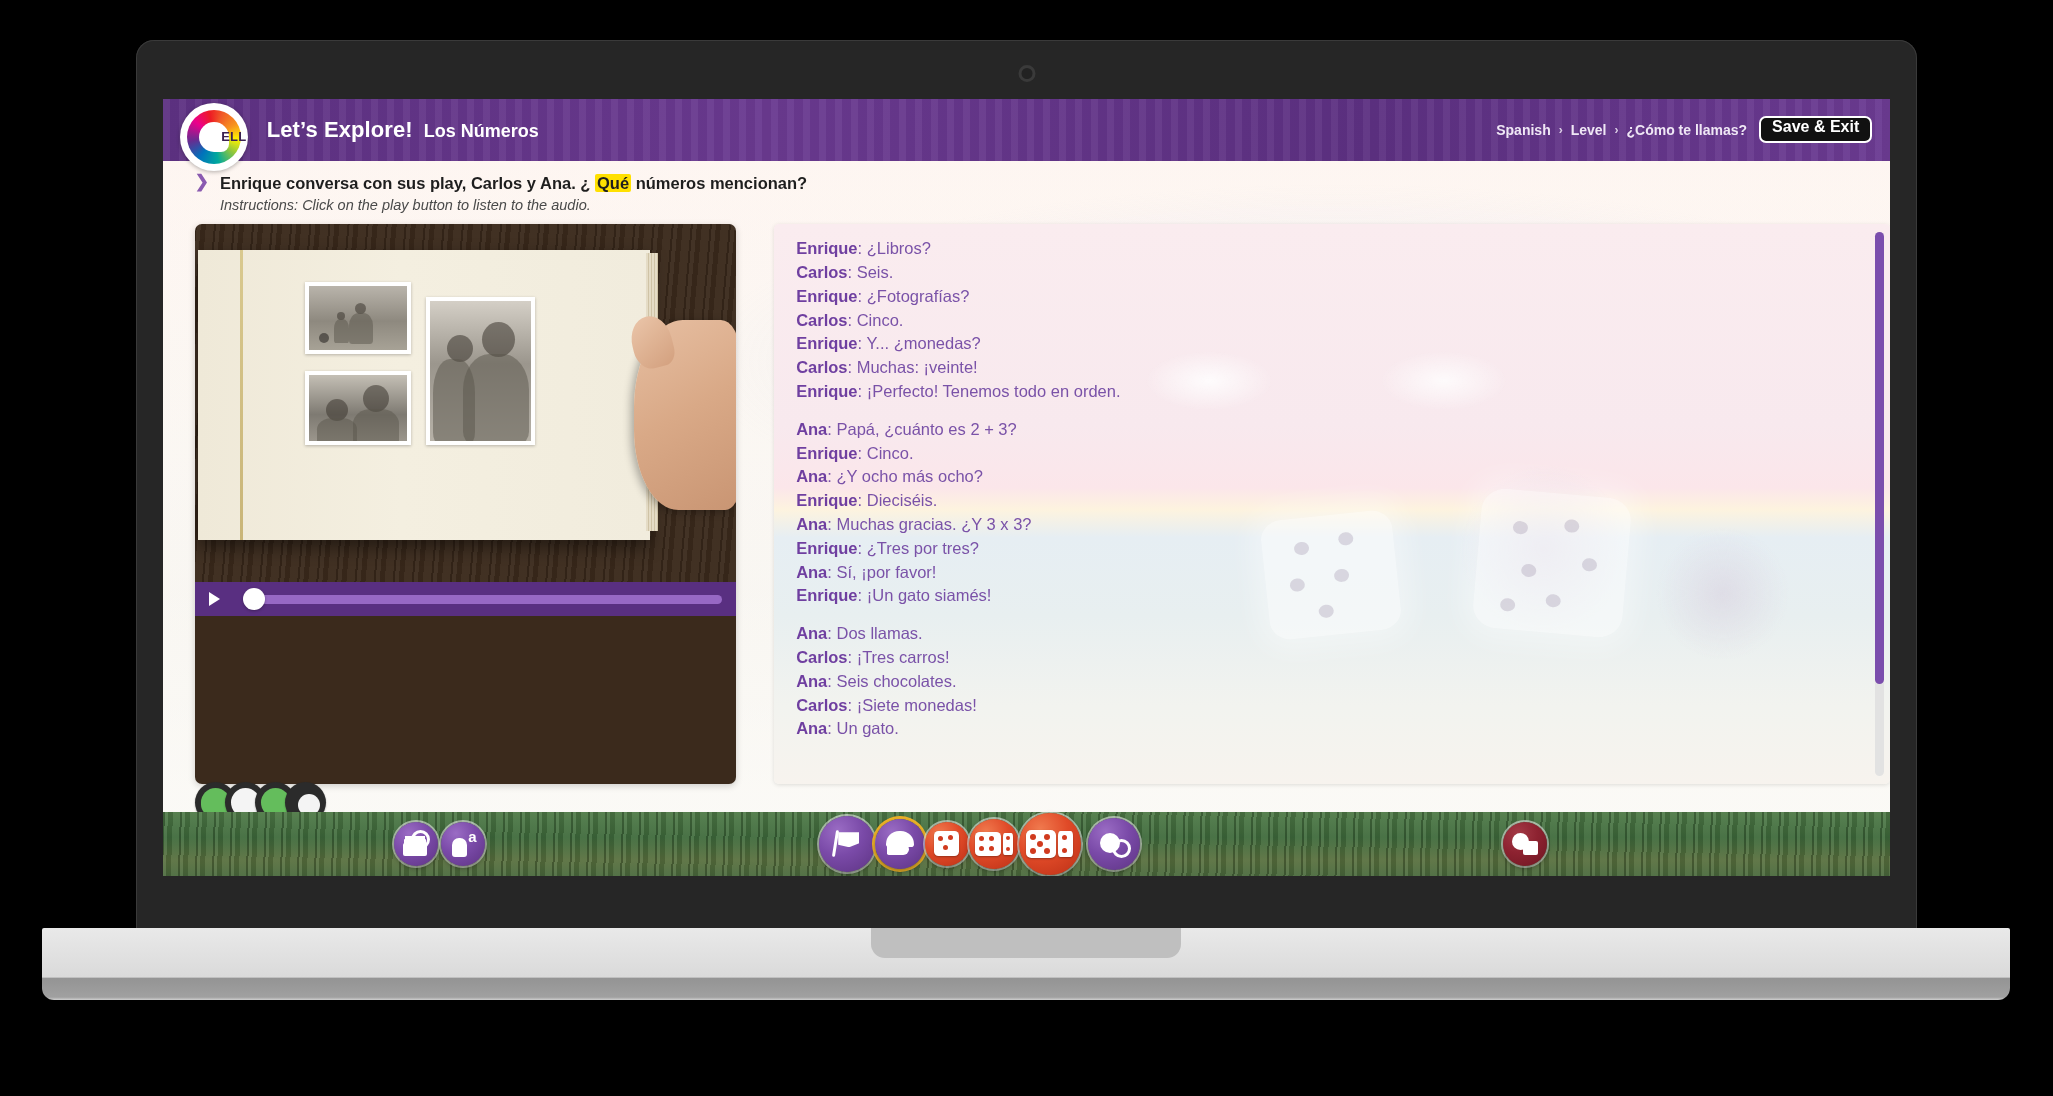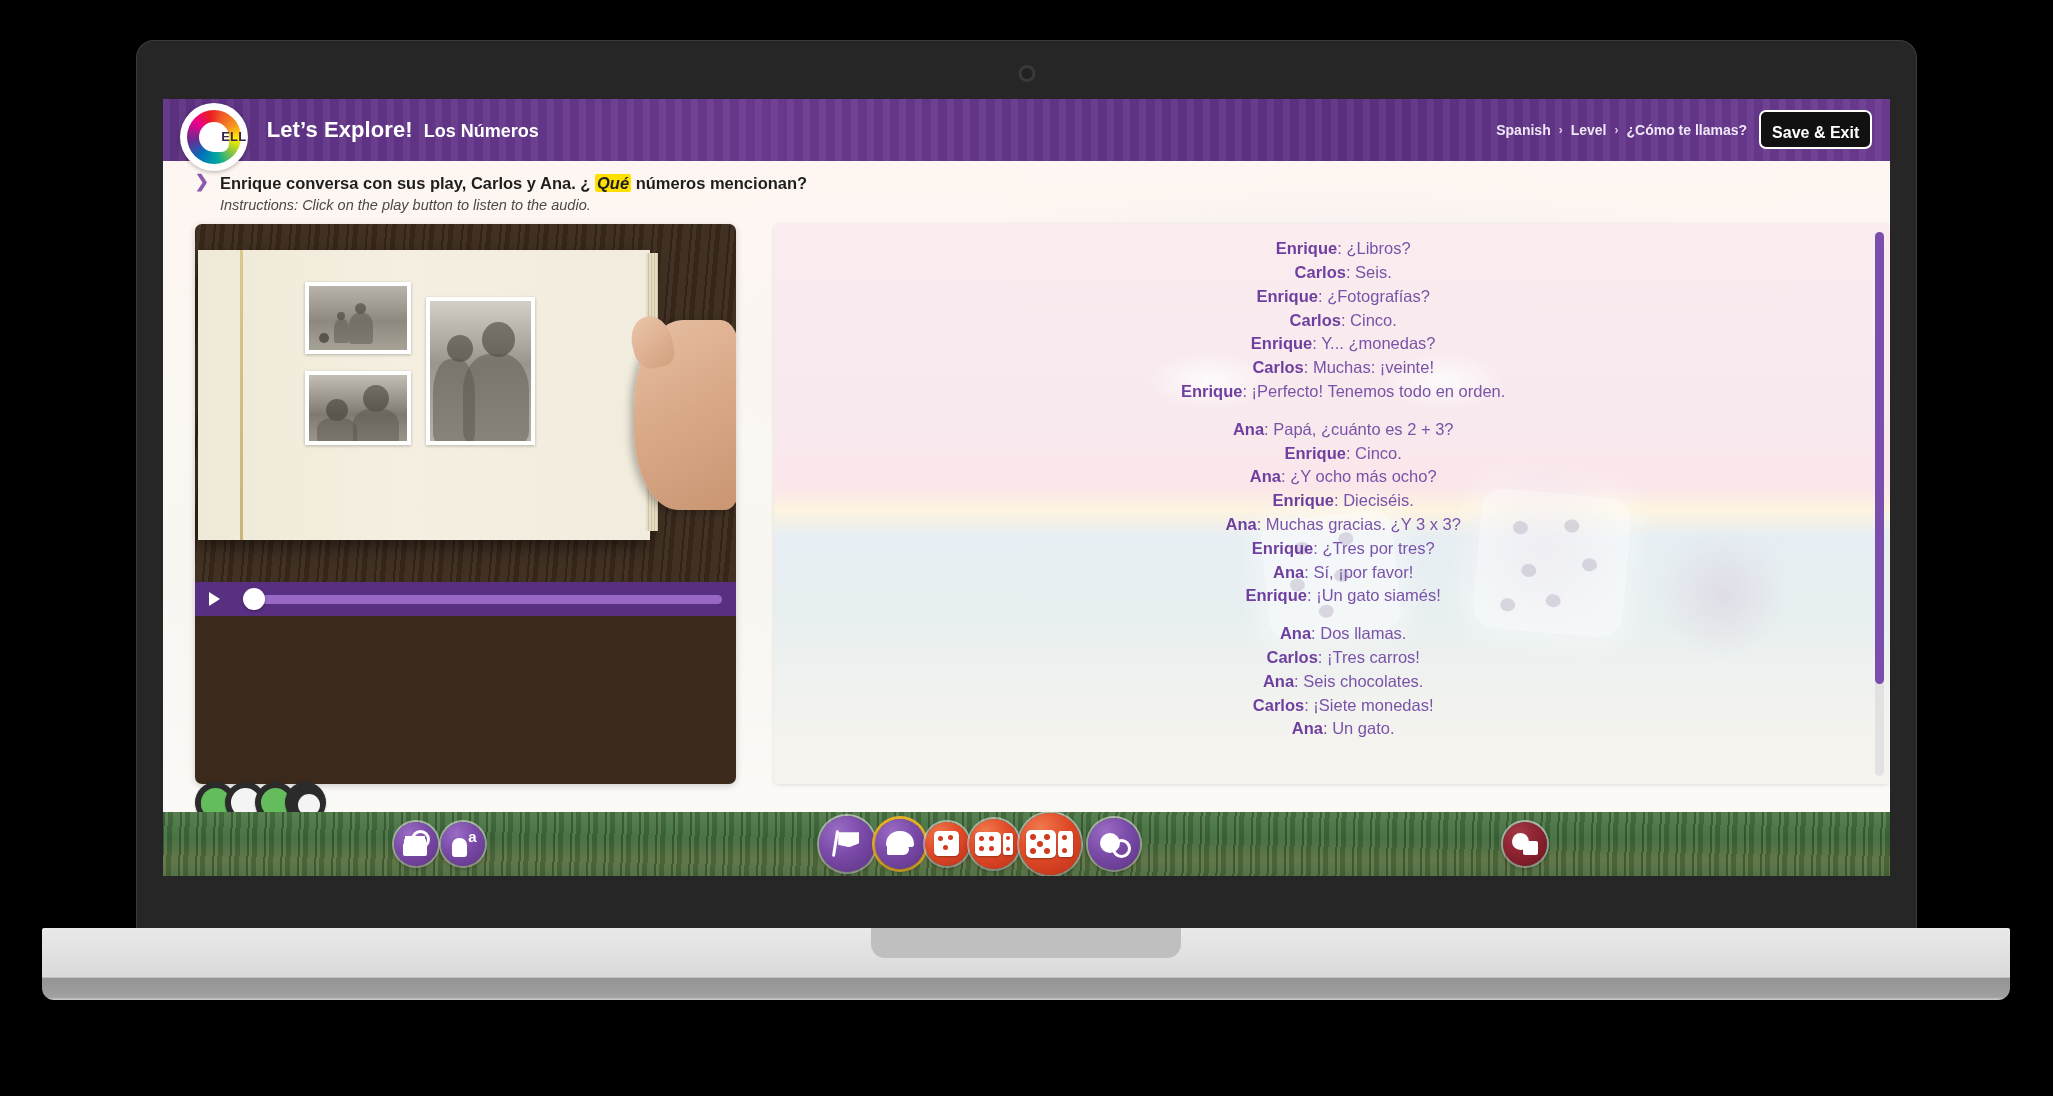--- a/index.html
+++ b/index.html
@@ -111,21 +111,21 @@
     margin-left: auto; margin-right: 12px;
     display: flex; align-items: center; gap: 8px;
     color: #efe7f5; font-size: 14px; font-weight: 600;
   }
   .crumb-sep { font-size: 12px; opacity: .85; }
   #save-exit-btn {
     margin-right: 18px;
     background: #111; color: #fff;
     border: 2px solid #fff; border-radius: 7px;
     font-size: 16px; font-weight: 700;
-    padding: 12px 11px 5px;
+    padding: 0 11px 5px;
     cursor: pointer;
     font-family: "Liberation Sans", sans-serif;
   }
 
   
   #app-body {
     position: relative;
     height: calc(100% - 62px);
     background:
       linear-gradient(to bottom, #fdf3ef 0%, #fbf6f0 40%, #f7f4ec 100%);
@@ -140,21 +140,21 @@
   }
 
   
   #prompt-row {
     position: relative;
     padding: 11px 0 0 32px;
     display: flex; gap: 11px;
   }
   #prompt-arrow { color: #8a5ab0; font-size: 17px; font-weight: 900; line-height: 1.2; }
   #question-text { font-size: 16.5px; font-weight: 700; color: #1e1e1e; line-height: 1.35; }
-  .hl { background: #ffe000; font-style: italic; padding: 0 2px; border-radius: 2px; }
+  .hl { background: #ffe000; padding: 0 2px; border-radius: 2px; }
   #instructions-text {
     font-size: 14.5px; font-style: italic; color: #4a4a4a;
     margin-top: 3px;
   }
 
   
   #panels { position: relative; display: flex; padding: 11px 0 0 32px; gap: 38px; }
 
   
   #media-card {
@@ -252,21 +252,20 @@
   }
   #audio-fill { position: absolute; left: 0; top: 0; height: 100%; width: 2px; background: #d8c6ea; border-radius: 5px; }
 
   
   #transcript-panel {
     position: relative;
     width: 1140px; height: 560px;
     border-radius: 5px;
     overflow: hidden;
     box-shadow: 0 1px 4px rgba(0,0,0,.12);
-    text-align: center;
   }
   #transcript-bg {
     position: absolute; inset: 0;
     background:
       radial-gradient(circle 120px at 69% 58%, rgba(216,206,222,.55), transparent 70%),
       radial-gradient(circle 95px at 85% 66%, rgba(214,204,220,.5), transparent 70%),
       radial-gradient(ellipse 90px 42px at 39% 28%, rgba(255,255,255,.85), transparent 70%),
       radial-gradient(ellipse 90px 42px at 60% 28%, rgba(255,255,255,.8), transparent 70%),
       linear-gradient(to bottom,
         #faecef 0%, #f8e9ee 36%, #fbe6ea 47%, #fdf3df 51%,

